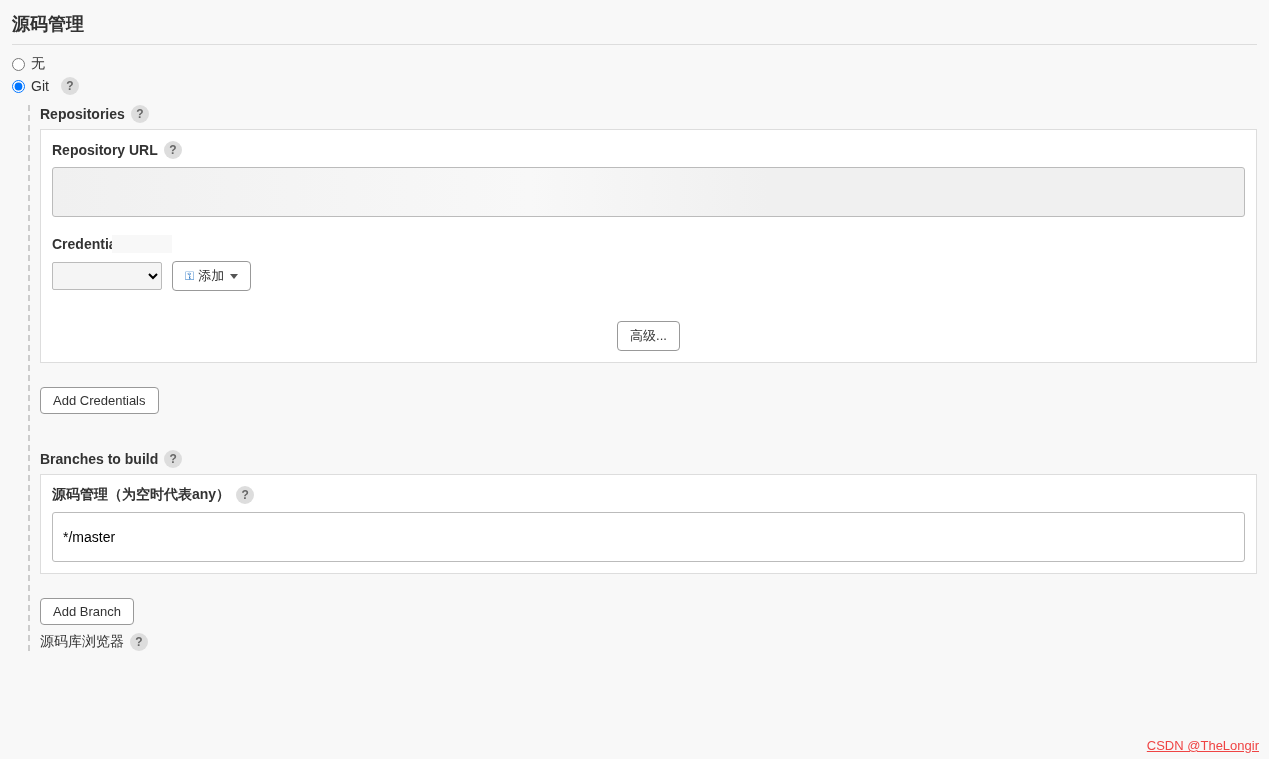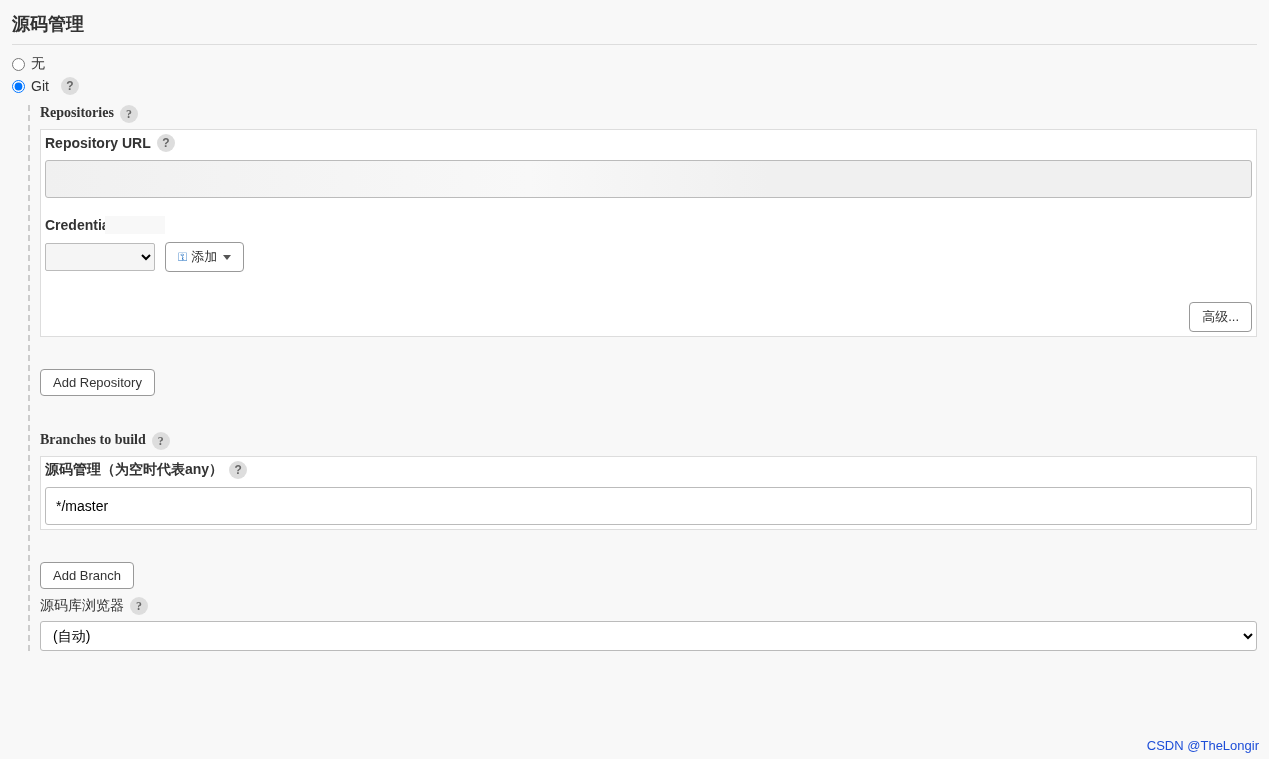--- a/index.html
+++ b/index.html
@@ -41,38 +41,38 @@
     }
     .indented {
       margin-left: 16px;
       padding-left: 10px;
       border-left: 2px dashed #ccc;
     }
     .sub-label {
       font-weight: bold;
       margin: 10px 0 6px 0;
       display: flex;
-      font-family: Liberation Serif, serif;
+      align-items: center;
     }
     .field-box {
       border: 1px solid #ddd;
       background: #fff;
-      padding: 4px;
-      margin-bottom: 32px;
+      padding: 11px;
+      margin-bottom: 24px;
       position: relative;
     }
     .field-label {
       font-weight: bold;
       margin-bottom: 8px;
       display: flex;
       align-items: center;
     }
     .text-input {
       width: 100%;
-      height: 38px;
+      height: 50px;
       border: 1px solid #bbb;
       border-radius: 3px;
       padding: 6px 10px;
       font-size: 14px;
       background: #fff;
     }
     .blurred {
       background: linear-gradient(90deg, #f0f0f0 0%, #f8f8f8 40%, #f0f0f0 60%);
       color: transparent;
     }
@@ -107,21 +107,21 @@
     }
     .caret-down {
       width: 0; height: 0;
       border-left: 4px solid transparent;
       border-right: 4px solid transparent;
       border-top: 5px solid #555;
       margin-left: 2px;
     }
     .advanced-row {
       display: flex;
-      justify-content: flex-end;
+      justify-content: center;
       margin-top: 30px;
     }
     .delete-btn {
       position: absolute;
       top: 4px;
       right: 28px;
       background: #d9000d;
       color: #fff;
       border: none;
       width: 26px;
@@ -138,22 +138,23 @@
       border: 1px solid #bbb;
       border-radius: 3px;
       padding: 4px 8px;
       background: #fff;
       font-size: 14px;
     }
     .watermark {
       position: fixed;
       bottom: 6px;
       right: 10px;
-      color: #1d4ed8;
+      color: #ef4444;
       font-size: 13px;
+      text-decoration: underline;
     }
     .credentials-label { position: relative; }
     .credentials-label::after {
       content: "";
       position: absolute;
       left: 60px; top: 0;
       width: 60px; height: 18px;
       background: #f8f8f8;
     }
     .git-section { margin-top: 6px; }
@@ -205,21 +206,21 @@
         <span class="caret-down"></span>
       </button>
     </div>
 
     <div class="advanced-row">
       <button class="btn">高级...</button>
     </div>
   </div>
 
   
-  <button class="btn">Add Repository</button>
+  <button class="btn">Add Credentials</button>
 
   
   <div class="sub-label" style="margin-top:36px">
     <span>Branches to build</span>
     <span class="help-icon">?</span>
   </div>
 
   <div class="branch-box-wrapper">
     <button class="delete-btn">X</button>
     <div class="field-box">
@@ -232,19 +233,16 @@
   </div>
 
   
   <button class="btn">Add Branch</button>
 
   
   <div class="sub-label" style="margin-top:8px; font-weight:normal">
     <span>源码库浏览器</span>
     <span class="help-icon">?</span>
   </div>
-  <select class="select-full">
-    <option>(自动)</option>
-  </select>
 
 </div>
 
 <div class="watermark">CSDN @TheLongir</div>
 
 </body></html>

